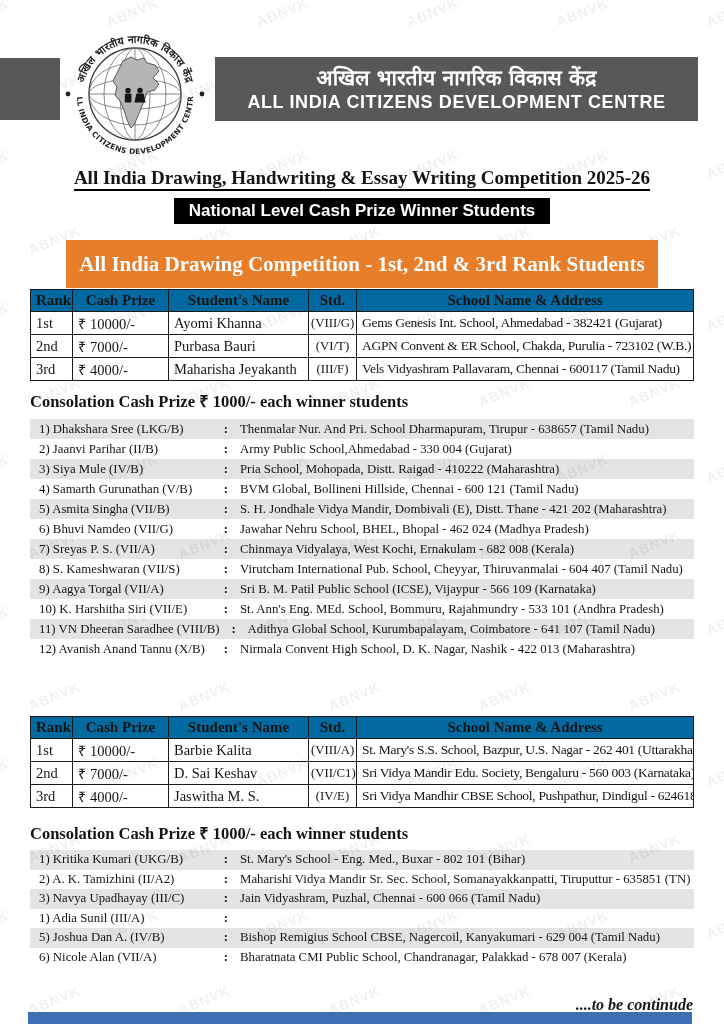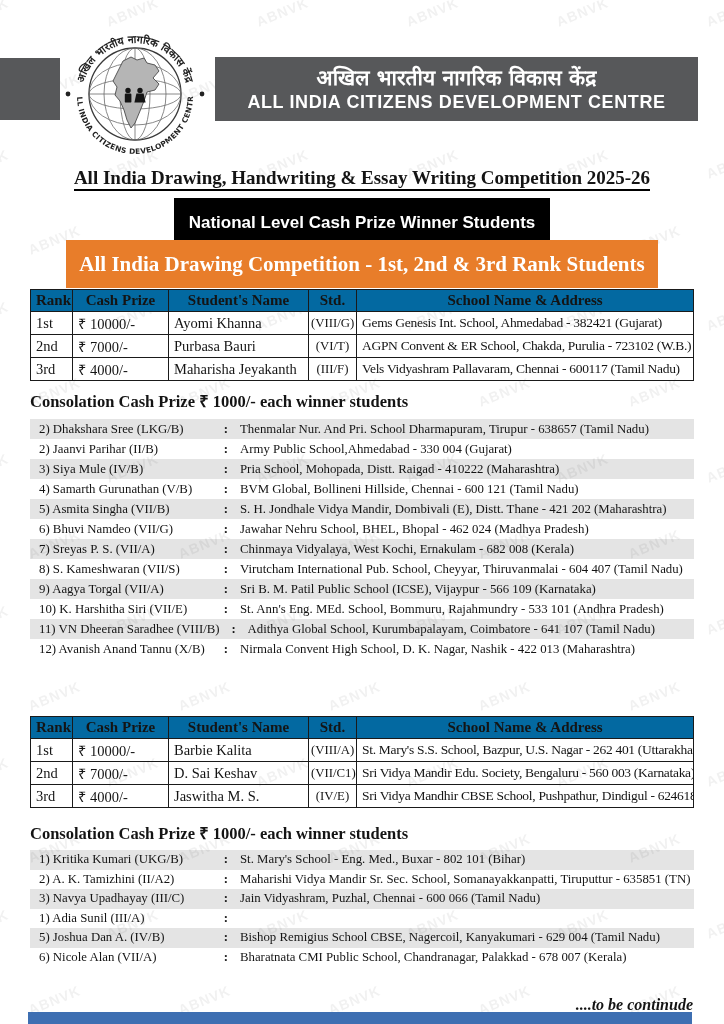--- a/index.html
+++ b/index.html
@@ -14,21 +14,21 @@
   .hdr-strip{position:absolute;left:0;top:58px;width:60px;height:62px;z-index:1}
   .hdr-banner{position:absolute;left:215px;top:57px;width:483px;height:64px;z-index:1;color:#fff;
               display:flex;flex-direction:column;align-items:center;justify-content:center;text-align:center}
   .hdr-hindi{font-family:"DejaVu Sans",sans-serif;font-weight:bold;font-size:21px;line-height:1.3}
   .hdr-eng{font-family:"Liberation Sans",sans-serif;font-weight:bold;font-size:18px;letter-spacing:.6px;line-height:1.15}
   .logo{position:absolute;left:62px;top:18px;width:146px;height:150px;z-index:2}
   
   .title{position:absolute;left:0;top:167px;width:100%;text-align:center;font-size:19px;font-weight:bold;z-index:1}
   .title span{border-bottom:2px solid #000;padding-bottom:1px}
   .badge-wrap{position:absolute;left:0;top:198px;width:100%;display:flex;justify-content:center;z-index:1}
-  .badge{color:#fff;font-family:"Liberation Sans",sans-serif;font-weight:bold;font-size:17px;padding:15px 15px}
+  .badge{color:#fff;font-family:"Liberation Sans",sans-serif;font-weight:bold;font-size:17px;padding:3px 15px}
   
   .banner{position:absolute;z-index:1;color:#fff;font-weight:bold;text-align:center;
           display:flex;align-items:center;justify-content:center;white-space:nowrap}
   #banner0{left:66px;top:240px;width:592px;height:48px;font-size:21px}
   #banner1{left:70px;top:669px;width:584px;height:33px;font-size:20px}
   
   table{position:absolute;left:30px;width:664px;z-index:1;border-collapse:collapse;table-layout:fixed;
         background:transparent;font-size:14.5px}
   #table0{top:289px}
   #table1{top:716px}
@@ -216,21 +216,21 @@
           <td class="col1">₹ 4000/-</td>
           <td class="col2">Maharisha Jeyakanth</td>
           <td class="col3">(III/F)</td>
           <td class="col4">Vels Vidyashram Pallavaram, Chennai - 600117 (Tamil Nadu)</td>
         </tr>
       </tbody>
     </table>
   <div class="cons-head" id="consHead0">Consolation Cash Prize ₹ 1000/- each winner students</div>
   <div class="clist" id="clist0">
       <div class="c-row odd">
-        <span class="c-student">2) Dhakshara Sree (LKG/B)</span>
+        <span class="c-student">1) Dhakshara Sree (LKG/B)</span>
         <span class="c-colon">:</span>
         <span class="c-school">Thenmalar Nur. And Pri. School Dharmapuram, Tirupur - 638657 (Tamil Nadu)</span>
       </div>
       <div class="c-row even">
         <span class="c-student">2) Jaanvi Parihar (II/B)</span>
         <span class="c-colon">:</span>
         <span class="c-school">Army Public School,Ahmedabad - 330 004 (Gujarat)</span>
       </div>
       <div class="c-row odd">
         <span class="c-student">3) Siya Mule (IV/B)</span>

